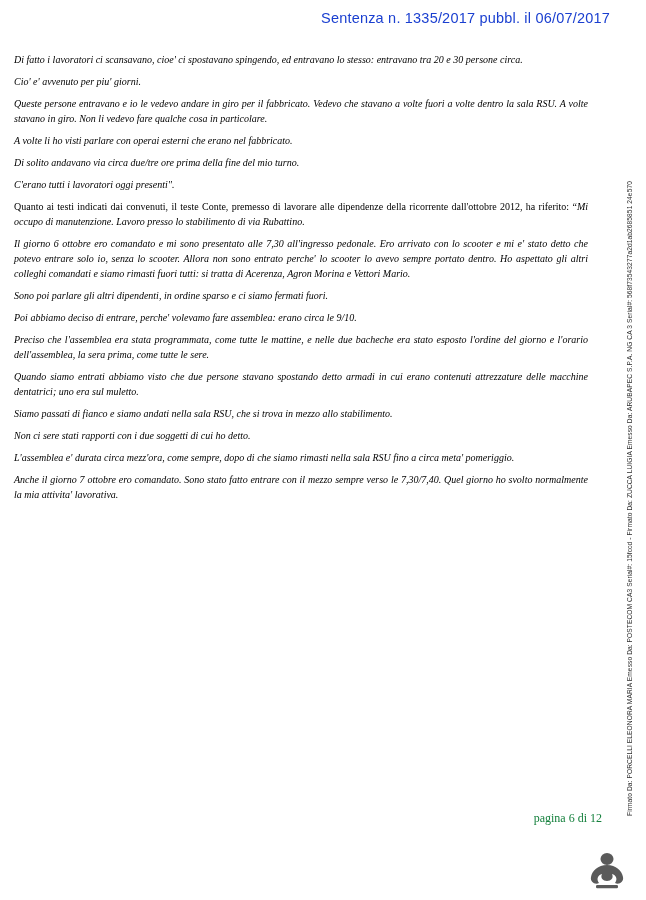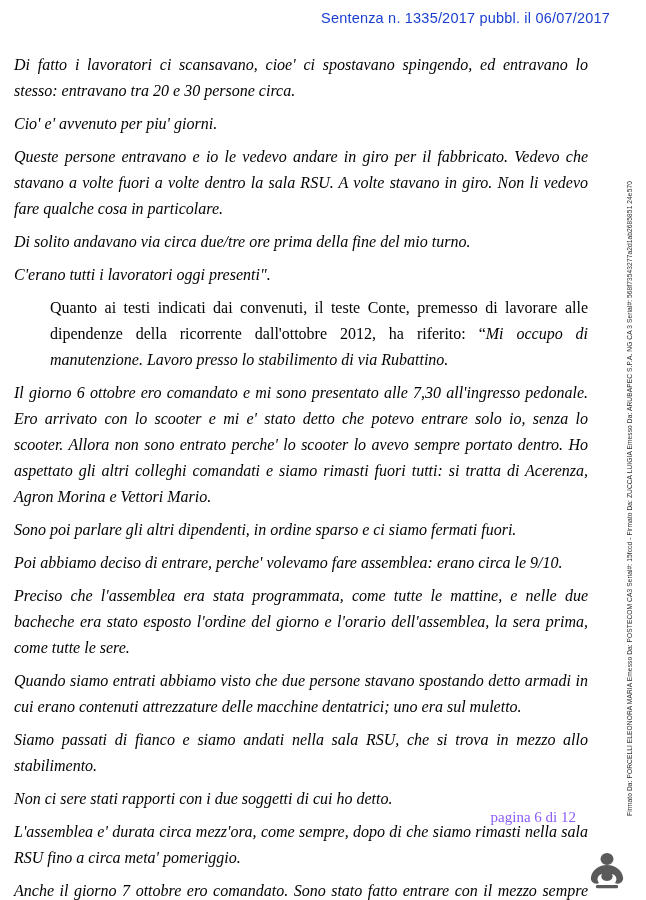--- a/index.html
+++ b/index.html
@@ -38,41 +38,40 @@
     white-space: nowrap;
   }
   .body-col {
     position: absolute;
     left: 14px;
     top: 52px;
     width: 574px;
   }
   p.para {
     margin: 0 0 7px 0;
-    font-size: 16px;
-    line-height: 26px;
+    font-size: 10px;
+    line-height: 15px;
     color: #000000;
     text-align: justify;
     font-style: italic;
     font-family: "Liberation Serif", serif;
   }
   p.para.mixed {
     font-style: normal;
-    margin-left: 36px;
   }
   p.para.mixed i {
     font-style: italic;
   }
   .footer-pagenum {
     position: absolute;
-    right: 70px;
+    right: 44px;
     bottom: 74px;
-    font-size: 15px;
+    font-size: 12px;
     font-family: "Liberation Serif", serif;
-    color: #8b5cf6;
+    color: #15803d;
   }
   .side-stamp {
     position: absolute;
     right: 6px;
     top: 196px;
     width: 14px;
     height: 620px;
     font-family: "Liberation Sans", sans-serif;
     font-size: 6.6px;
     color: #2b2b2b;
@@ -98,20 +97,21 @@
 <div class="page">
 
   <div class="header-block">
     <div class="header-line-1">Sentenza n. 1335/2017 pubbl. il 06/07/2017</div>
   </div>
 
   <div class="body-col">
     <p class="para">Di fatto i lavoratori ci scansavano, cioe' ci spostavano spingendo, ed entravano lo stesso: entravano tra 20 e 30 persone circa.</p>
     <p class="para">Cio' e' avvenuto per piu' giorni.</p>
     <p class="para">Queste persone entravano e io le vedevo andare in giro per il fabbricato. Vedevo che stavano a volte fuori a volte dentro la sala RSU. A volte stavano in giro. Non li vedevo fare qualche cosa in particolare.</p>
+    <p class="para">A volte li ho visti parlare con operai esterni che erano nel fabbricato.</p>
     <p class="para">Di solito andavano via circa due/tre ore prima della fine del mio turno.</p>
     <p class="para">C'erano tutti i lavoratori oggi presenti".</p>
 
     <p class="para mixed"><span>Quanto ai testi indicati dai convenuti, il teste Conte, premesso di lavorare alle dipendenze della ricorrente dall'ottobre 2012, ha riferito: “</span><i>Mi occupo di manutenzione. Lavoro presso lo stabilimento di via Rubattino.</i></p>
 
     <p class="para">Il giorno 6 ottobre ero comandato e mi sono presentato alle 7,30 all'ingresso pedonale. Ero arrivato con lo scooter e mi e' stato detto che potevo entrare solo io, senza lo scooter. Allora non sono entrato perche' lo scooter lo avevo sempre portato dentro. Ho aspettato gli altri colleghi comandati e siamo rimasti fuori tutti: si tratta di Acerenza, Agron Morina e Vettori Mario.</p>
     <p class="para">Sono poi parlare gli altri dipendenti, in ordine sparso e ci siamo fermati fuori.</p>
     <p class="para">Poi abbiamo deciso di entrare, perche' volevamo fare assemblea: erano circa le 9/10.</p>
     <p class="para">Preciso che l'assemblea era stata programmata, come tutte le mattine, e nelle due bacheche era stato esposto l'ordine del giorno e l'orario dell'assemblea, la sera prima, come tutte le sere.</p>
     <p class="para">Quando siamo entrati abbiamo visto che due persone stavano spostando detto armadi in  cui erano contenuti attrezzature delle macchine dentatrici; uno era sul muletto.</p>

